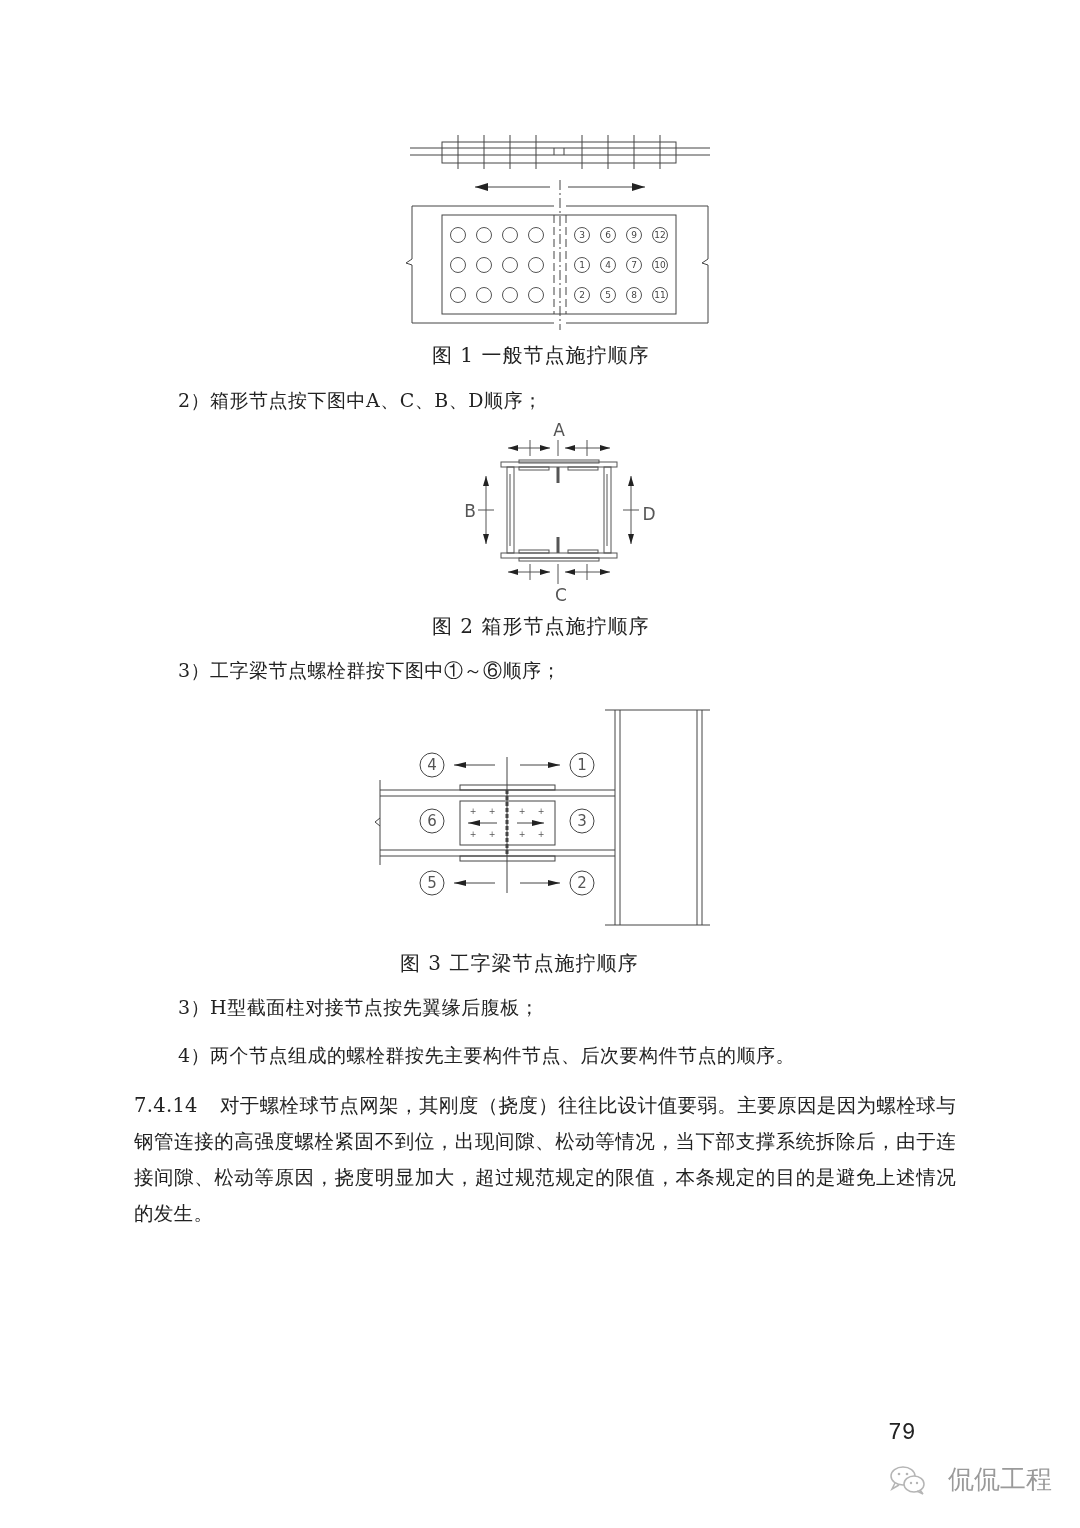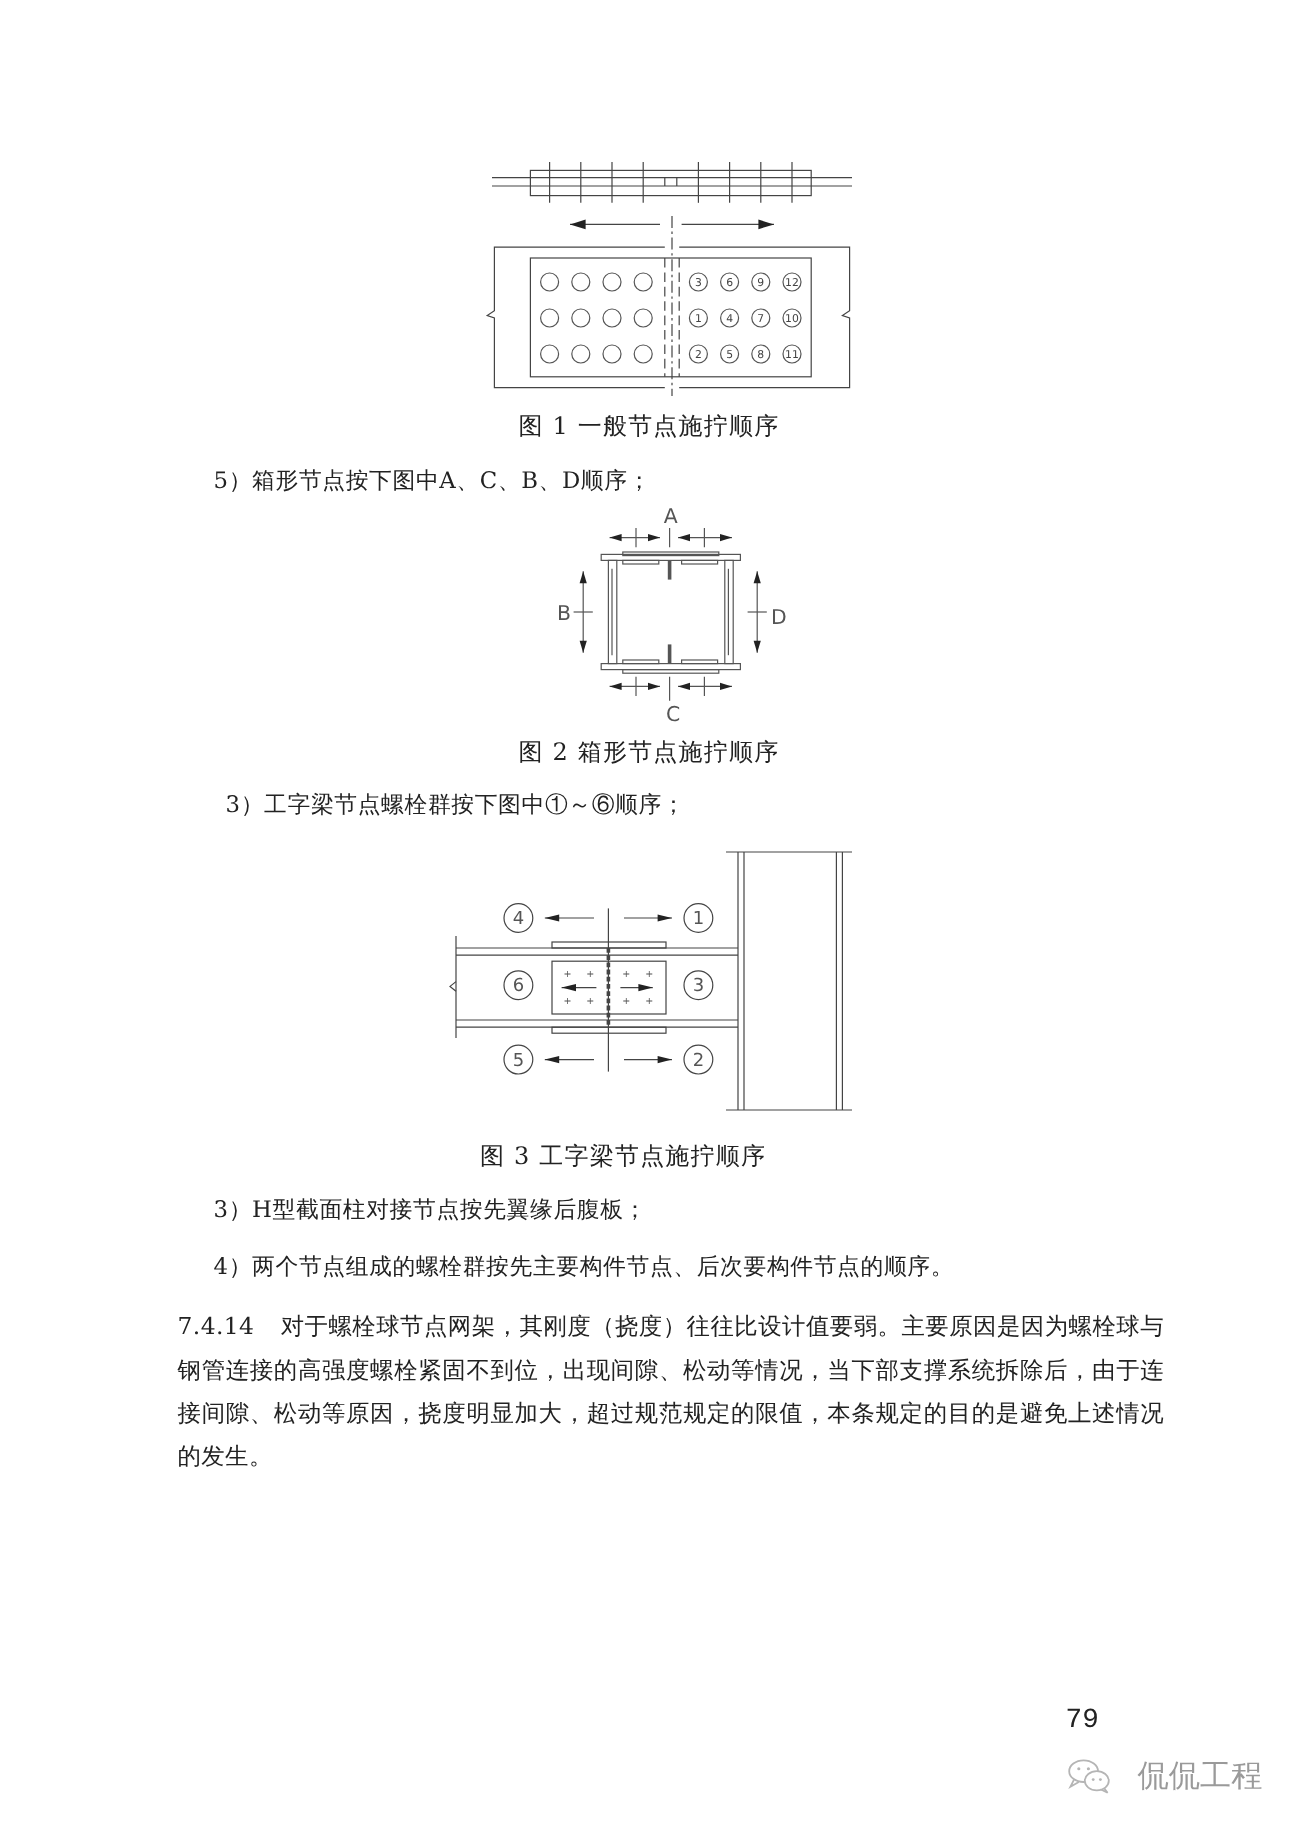--- a/index.html
+++ b/index.html
@@ -2,21 +2,21 @@
 <html><head>
 <meta charset="utf-8">
 <style>
   html, body { margin: 0; padding: 0; background: #ffffff; }
   body { width: 1080px; height: 1528px; position: relative; overflow: hidden;
          font-family: "DejaVu Serif", "Liberation Serif", serif; color: #222; }
   .abs { position: absolute; }
   .caption { font-size: 20px; letter-spacing: 1px; white-space: nowrap; }
   .item { font-size: 19px; white-space: nowrap; letter-spacing: 0.5px; }
   .para { left: 134px; top: 1088px; width: 822px; font-size: 19.5px; line-height: 36px;
-          letter-spacing: 0.3px; text-align: justify; margin-left: 14px; }
+          letter-spacing: 0.3px; text-align: justify; }
   .pagenum { left: 888px; top: 1420px; font-size: 23px; font-family: Liberation Mono, monospace; }
   .watermark { left: 888px; top: 1462px; font-size: 26px; color: #9a9a9a;
                font-family: "DejaVu Sans", sans-serif; white-space: nowrap; display: flex; align-items: center; gap: 20px; }
   svg text { font-family: "DejaVu Sans", "Liberation Sans", sans-serif; }
 </style>
 </head>
 <body>
 
 <div class="abs" style="left:400px;top:125px;width:320px;height:210px;">
   <svg width="320" height="210" viewBox="0 0 320 210">
@@ -87,21 +87,21 @@
       <text x="260" y="143">10</text>
       <text x="182" y="173">2</text>
       <text x="208" y="173">5</text>
       <text x="234" y="173">8</text>
       <text x="260" y="173">11</text>
     </g>
   </svg>
 </div>
 <div class="abs caption" style="left:432px;top:342px;">图 1   一般节点施拧顺序</div>
 
-<div class="abs item" style="left:178px;top:388px;">5）箱形节点按下图中A、C、B、D顺序；</div>
+<div class="abs item" style="left:178px;top:388px;">2）箱形节点按下图中A、C、B、D顺序；</div>
 
 <div class="abs" style="left:440px;top:410px;width:240px;height:200px;">
   <svg width="240" height="200" viewBox="0 0 240 200">
     <g stroke="#555" fill="none" stroke-width="1">
       <rect x="61" y="52" width="116" height="5"></rect>
       <rect x="79" y="50" width="80" height="3"></rect>
       <rect x="79" y="57" width="30" height="3"></rect>
         <rect x="128" y="57" width="30" height="3"></rect>
       <rect x="61" y="143" width="116" height="5"></rect>
       <rect x="79" y="148" width="80" height="3"></rect>
@@ -146,21 +146,21 @@
     <g font-size="17" fill="#555" text-anchor="middle">
       <text x="119" y="26">A</text>
       <text x="121" y="191">C</text>
       <text x="30" y="107">B</text>
       <text x="209" y="110">D</text>
     </g>
   </svg>
 </div>
 <div class="abs caption" style="left:432px;top:613px;">图 2   箱形节点施拧顺序</div>
 
-<div class="abs item" style="left:178px;top:658px;margin-left:10px;">3）工字梁节点螺栓群按下图中①～⑥顺序；</div>
+<div class="abs item" style="left:178px;top:658px;">3）工字梁节点螺栓群按下图中①～⑥顺序；</div>
 
 <div class="abs" style="left:370px;top:700px;width:350px;height:230px;">
   <svg width="350" height="230" viewBox="0 0 350 230">
     <g stroke="#444" fill="none" stroke-width="1">
 
       <line x1="235" y1="10" x2="340" y2="10"></line>
         <line x1="235" y1="225" x2="340" y2="225"></line>
       <line x1="245" y1="10" x2="245" y2="225"></line>
         <line x1="250" y1="10" x2="250" y2="225"></line>
       <line x1="327" y1="10" x2="327" y2="225"></line>

